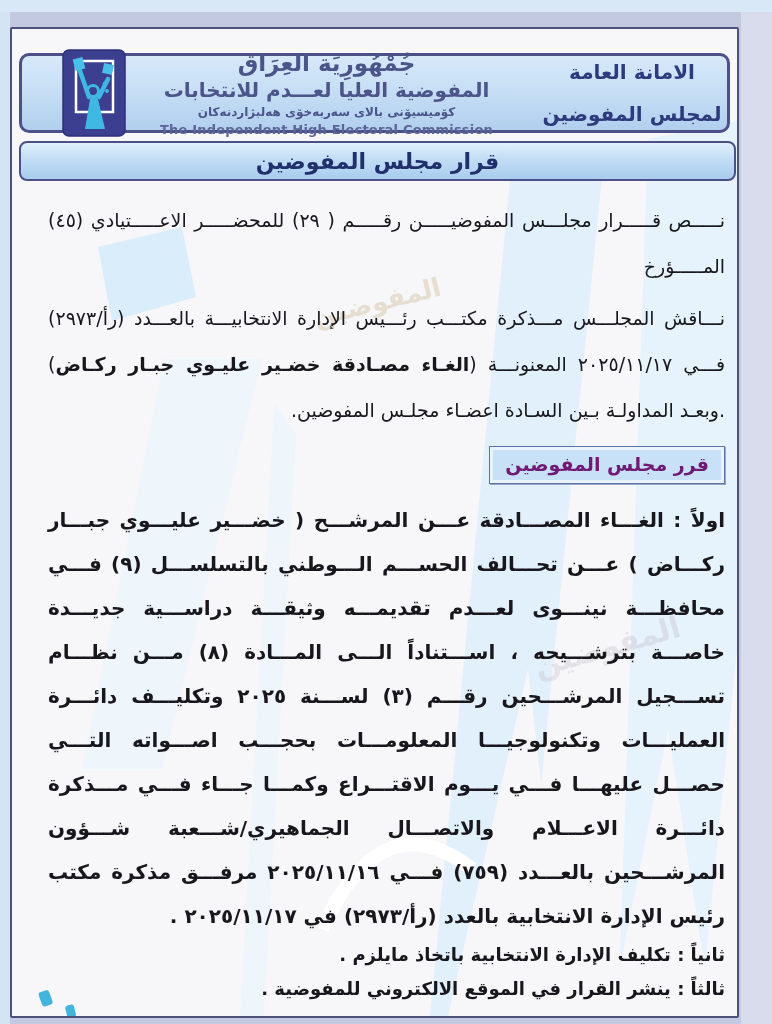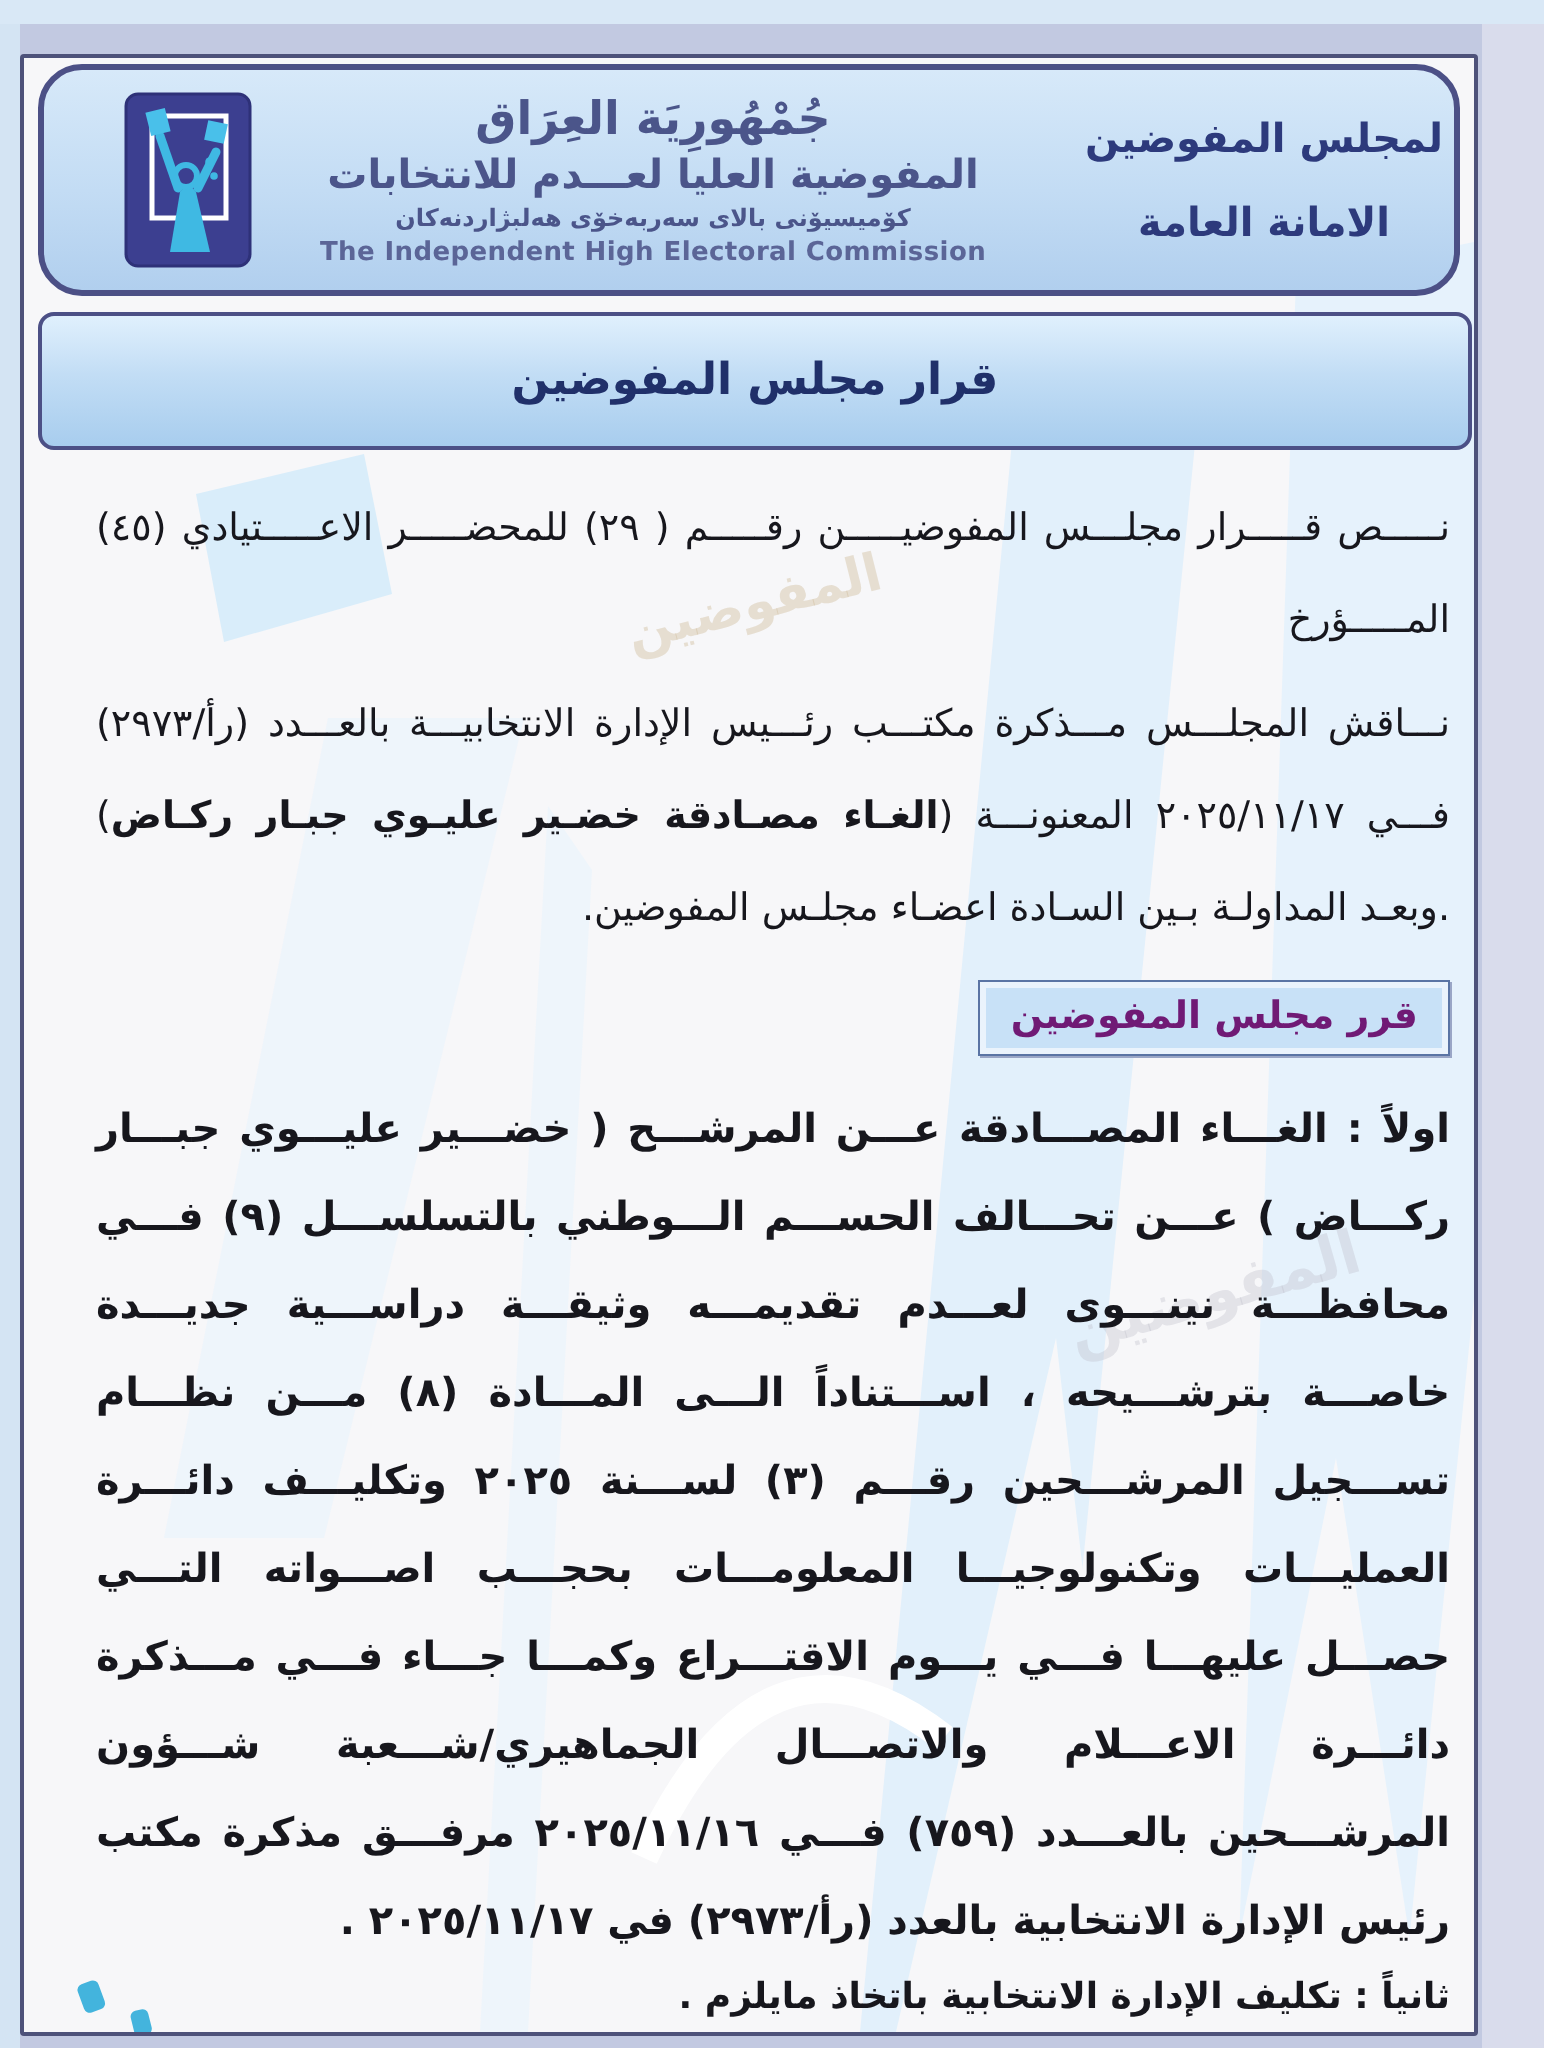--- a/index.html
+++ b/index.html
@@ -20,39 +20,39 @@
   }
   .wm { position:absolute; inset:0; z-index:0; pointer-events:none; }
   .wm-ghost {
     position:absolute; font-weight:bold; color:rgba(204,186,150,0.40);
     white-space:nowrap;
   }
   .layer { position:relative; z-index:1; }
 
   
   .header-box {
-    margin:3px 7px 0 7px; height:116px;
-    border:3px solid #4c5086; border-radius:22px;
+    margin:24px 7px 0 7px; height:80px;
+    border:3px solid #4c5086; border-radius:10px;
     background:linear-gradient(180deg,#d7e9f9 0%,#c3dcf4 55%,#b1cfee 100%);
     display:flex; align-items:center;
   }
   .logo-wrap { margin-left:40px; width:64px; height:88px; flex:0 0 auto; }
   .head-center { flex:1 1 auto; text-align:center; color:#4b558a; line-height:1.12; padding-top:2px; }
   .hc1 { font-size:23px; font-weight:bold; }
   .hc2 { font-size:20px; font-weight:bold; margin-top:2px; }
   .hc3 { font-size:12px; font-weight:bold; margin-top:5px; color:#4b558a; }
   .hc4 { font-size:13px; font-weight:bold; margin-top:3px; color:#5b6597; letter-spacing:0.2px;text-align:center; }
   .head-right {
     flex:0 0 200px; text-align:center; color:#2d3a7c; font-weight:bold;
     font-size:20px; line-height:42px; padding-left:10px;
   }
 
   
   .banner {
-    margin:8px 1px 0 7px; height:69px;
+    margin:8px 1px 0 7px; height:40px;
     border:2.5px solid #4c5086; border-radius:8px;
     background:linear-gradient(180deg,#e0f0fd 0%,#c2ddf5 45%,#a8cdee 100%);
     display:flex; align-items:center; justify-content:center;
     font-size:22px; font-weight:bold; color:#20306a;
   }
 
   
   .content {
     direction:rtl; padding:16px 12px 0 36px;
     font-size:19px; color:#17171d;
@@ -115,22 +115,22 @@
           <circle cx="45" cy="42" r="1.9" fill="#3fb9e3"></circle>
         </svg>
       </div>
       <div class="head-center" dir="rtl">
         <div class="hc1">جُمْهُورِيَة العِرَاق</div>
         <div class="hc2">المفوضية العليا لعـــدم للانتخابات</div>
         <div class="hc3">كۆميسيۆنى بالاى سەربەخۆى هەلبژاردنەكان</div>
         <div class="hc4">The Independent High Electoral Commission</div>
       </div>
       <div class="head-right" dir="rtl">
+        <div>الامانة العامة</div>
         <div>لمجلس المفوضين</div>
-        <div>الامانة العامة</div>
       </div>
     </div>
 
     <div class="banner">
       <span>قرار مجلس المفوضين</span>
     </div>
 
     <div class="content">
       <p class="p-just force">نـــــص قـــــرار مجلـــس المفوضيـــــن رقـــــم ( ٢٩) للمحضـــــر الاعـــــتيادي (٤٥) المـــــؤرخ</p>
 

